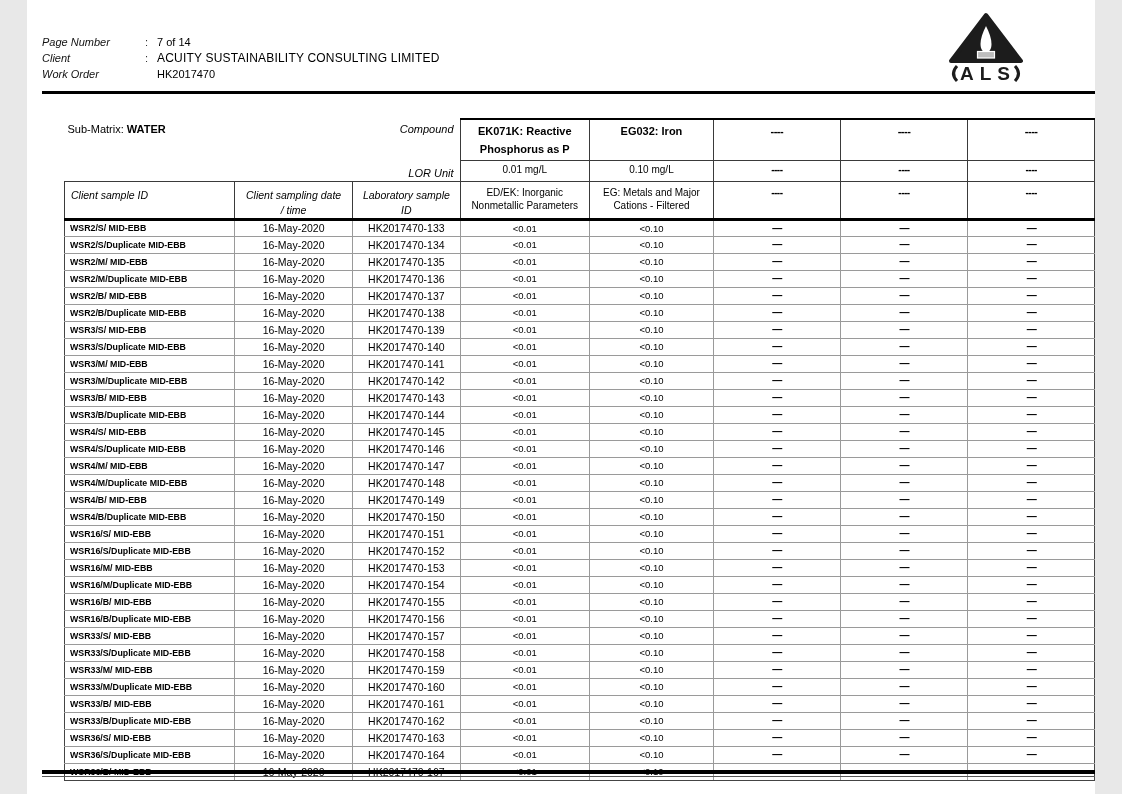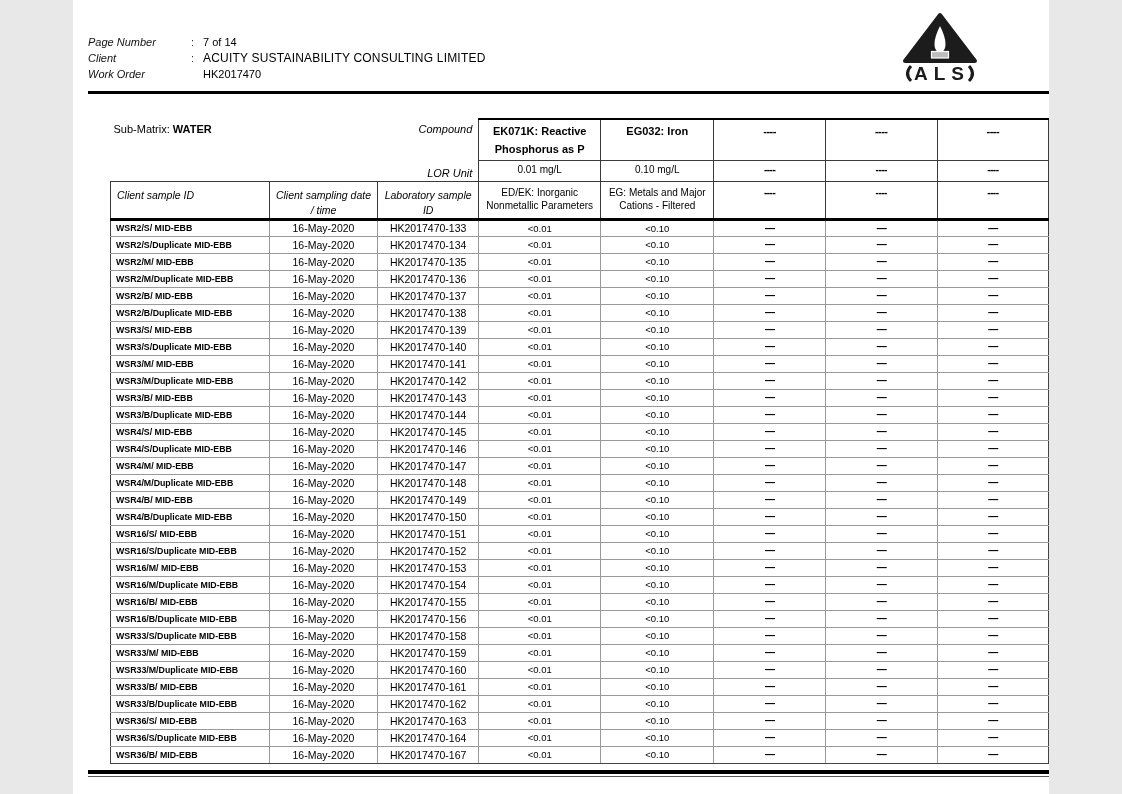--- a/index.html
+++ b/index.html
@@ -1,20 +1,20 @@
 <!DOCTYPE html>
 <html><head>
 <meta charset="utf-8">
 <style>
   * { margin: 0; padding: 0; box-sizing: border-box; }
   html, body { background: #e8e8e8; }
   body { font-family: "Liberation Sans", sans-serif; color: #000; }
   .page {
     position: relative;
-    width: 976px; height: 794px;
+    width: 1068px; height: 794px;
     background: #fff;
     margin: 0 auto;
     overflow: hidden;
   }
   
   .pg-header {
     position: absolute; left: 15px; top: 34px; right: 32px;
   }
   .hdr-row { display: flex; line-height: 16px; }
   .hdr-label { width: 103px; font-style: italic; font-size: 11px; color: #111; }
@@ -409,20 +409,30 @@
           <td class="c-id">WSR16/B/Duplicate MID-EBB</td>
           <td class="c-date">16-May-2020</td>
           <td class="c-lab">HK2017470-156</td>
           <td class="c-val">&lt;0.01</td>
           <td class="c-val">&lt;0.10</td>
           <td class="c-val c-dash">—</td>
           <td class="c-val c-dash">—</td>
           <td class="c-val c-dash">—</td>
         </tr>
         <tr class="data-tr">
+          <td class="c-id">WSR33/S/ MID-EBB</td>
+          <td class="c-date">16-May-2020</td>
+          <td class="c-lab">HK2017470-157</td>
+          <td class="c-val">&lt;0.01</td>
+          <td class="c-val">&lt;0.10</td>
+          <td class="c-val c-dash">—</td>
+          <td class="c-val c-dash">—</td>
+          <td class="c-val c-dash">—</td>
+        </tr>
+        <tr class="data-tr">
           <td class="c-id">WSR33/S/Duplicate MID-EBB</td>
           <td class="c-date">16-May-2020</td>
           <td class="c-lab">HK2017470-158</td>
           <td class="c-val">&lt;0.01</td>
           <td class="c-val">&lt;0.10</td>
           <td class="c-val c-dash">—</td>
           <td class="c-val c-dash">—</td>
           <td class="c-val c-dash">—</td>
         </tr>
         <tr class="data-tr">

